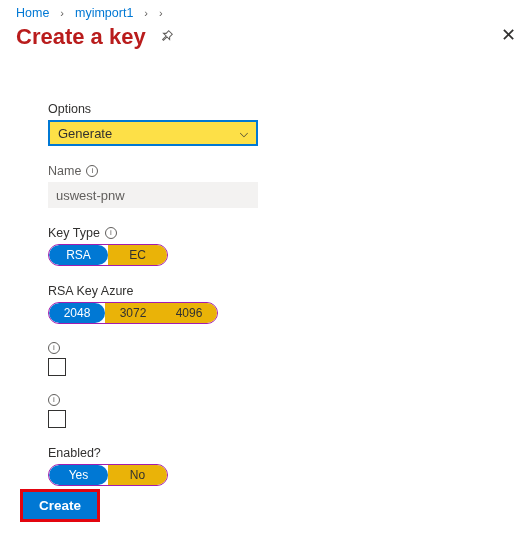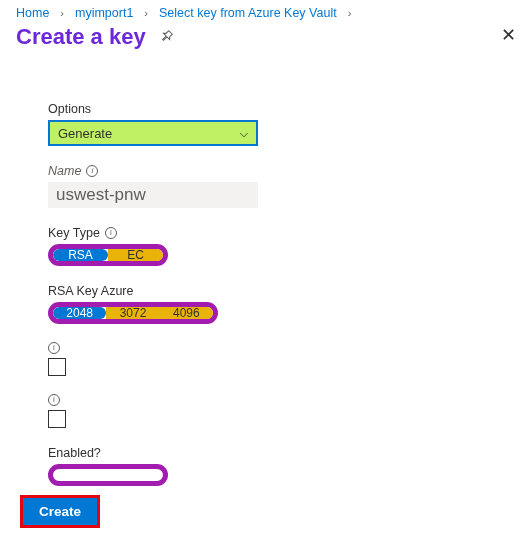--- a/index.html
+++ b/index.html
@@ -20,72 +20,72 @@
       font-size: 12.5px;
     }
     .breadcrumb a { color: #0078d4; text-decoration: none; cursor: pointer; }
     .breadcrumb .chev { color: #605e5c; font-size: 11px; }
     .header {
       display: flex;
       align-items: center;
       padding: 2px 16px 12px;
       position: relative;
     }
-    .header h1 { font-size: 22px; font-weight: 600; color: #6d28d9; }
+    .header h1 { font-size: 22px; font-weight: 600; color: #b91c1c; }
     .header .print-icon { margin-left: 14px; font-size: 15px; color: #605e5c; cursor: pointer; }
     .close-icon {
       position: absolute;
       right: 10px;
       top: 2px;
       font-size: 18px;
       color: #323130;
       cursor: pointer;
       font-weight: 300;
     }
     .form-area { padding: 40px 48px 0; }
     .field { margin-bottom: 18px; }
     .field-label { display: flex; align-items: center; gap: 5px; font-size: 12.5px; color: #323130; margin-bottom: 4px; }
-    .field-label.muted { color: #605e5c; font-style: italic; }
+    .field-label.muted { color: #605e5c; }
     .info-icon {
       display: inline-flex;
       align-items: center;
       justify-content: center;
       width: 12px; height: 12px;
       border: 1px solid #605e5c;
       border-radius: 50%;
       font-size: 8px;
       color: #605e5c;
       line-height: 1;
       cursor: default;
     }
     .dropdown {
       width: 210px;
       height: 26px;
       border: 2px solid #0078d4;
-      background: #bef264;
+      background: #fde047;
       display: flex;
       align-items: center;
       justify-content: space-between;
       padding: 0 8px;
       cursor: pointer;
       font-size: 13px;
     }
     .dropdown .chev-down { font-size: 11px; }
     .text-input {
       width: 210px;
       height: 26px;
       background: #f3f2f1;
       border: none;
       padding: 0 8px;
-      font-size: 17px;
+      font-size: 13px;
       color: #605e5c;
     }
     .pill-group {
       display: inline-flex;
-      border: 5px solid #a21caf;
+      border: 1px solid #a21caf;
       border-radius: 13px;
       overflow: hidden;
       height: 22px;
     }
     .pill-group.two { width: 120px; }
     .pill-group.three { width: 170px; }
     .pill {
       flex: 1;
       display: flex;
       align-items: center;
@@ -103,21 +103,21 @@
     .checkbox {
       width: 18px;
       height: 18px;
       border: 1px solid #323130;
       background: #fff;
       cursor: pointer;
     }
     .footer {
       position: absolute;
       left: 20px;
-      bottom: 6px;
+      bottom: 12px;
     }
     .create-wrap {
       border: 3px solid #e3050f;
       display: inline-block;
       padding: 0;
     }
     .create-btn {
       background: #0078d4;
       color: #fff;
       border: none;
@@ -129,21 +129,20 @@
     }
   </style>
 </head>
 <body>
 
 <div class="breadcrumb">
   <a>Home</a>
   <span class="chev">›</span>
   <a>myimport1</a>
   <span class="chev">›</span>
-  <a>Select key from Azure Key Vault</a>
   <span class="chev">›</span>
 </div>
 
 <div class="header">
   <h1>Create a key</h1>
   <span class="print-icon">
     <svg width="14" height="14" viewBox="0 0 16 16" fill="none" stroke="#605e5c" stroke-width="1.2">
       <path d="M10 2 L14 6 L11 9 L11 12 L8 9 L4 13 L3 12 L7 8 L4 5 L7 5 Z"></path>
     </svg>
   </span>
@@ -198,20 +197,22 @@
   <div class="field">
     <div class="field-label">
       <span class="info-icon">i</span>
     </div>
     <div class="checkbox"></div>
   </div>
 
   <div class="field">
     <div class="field-label">Enabled?</div>
     <div class="pill-group two">
+      <div class="pill selected">Yes</div>
+      <div class="pill">No</div>
     </div>
   </div>
 
 </div>
 
 <div class="footer">
   <span class="create-wrap">
     <button class="create-btn">Create</button>
   </span>
 </div>

